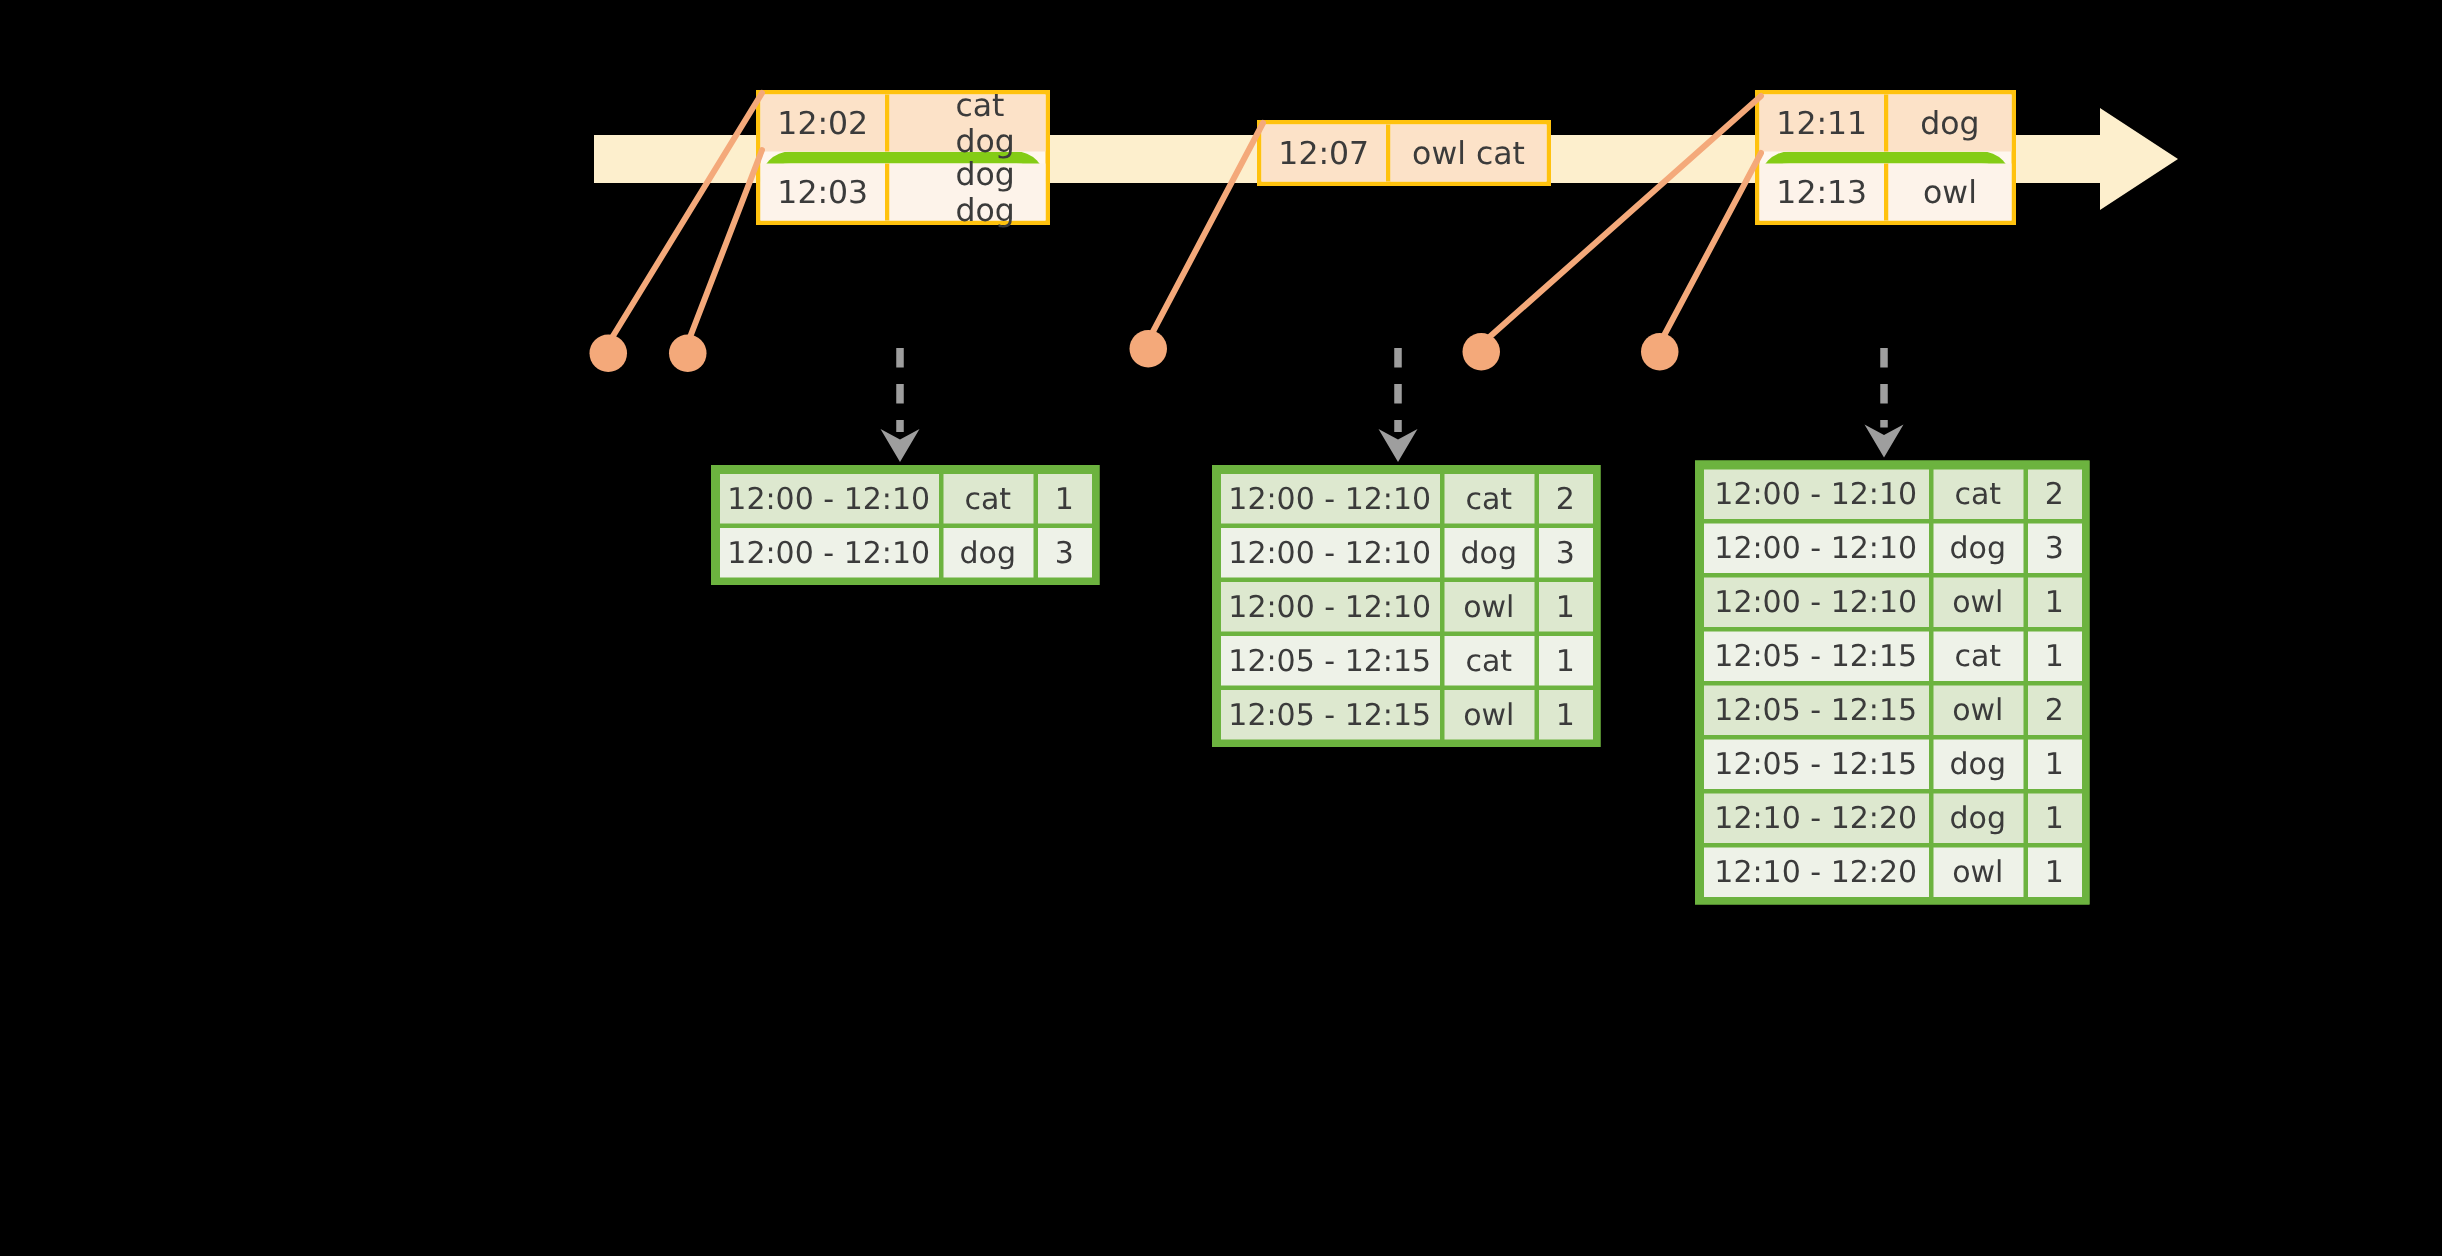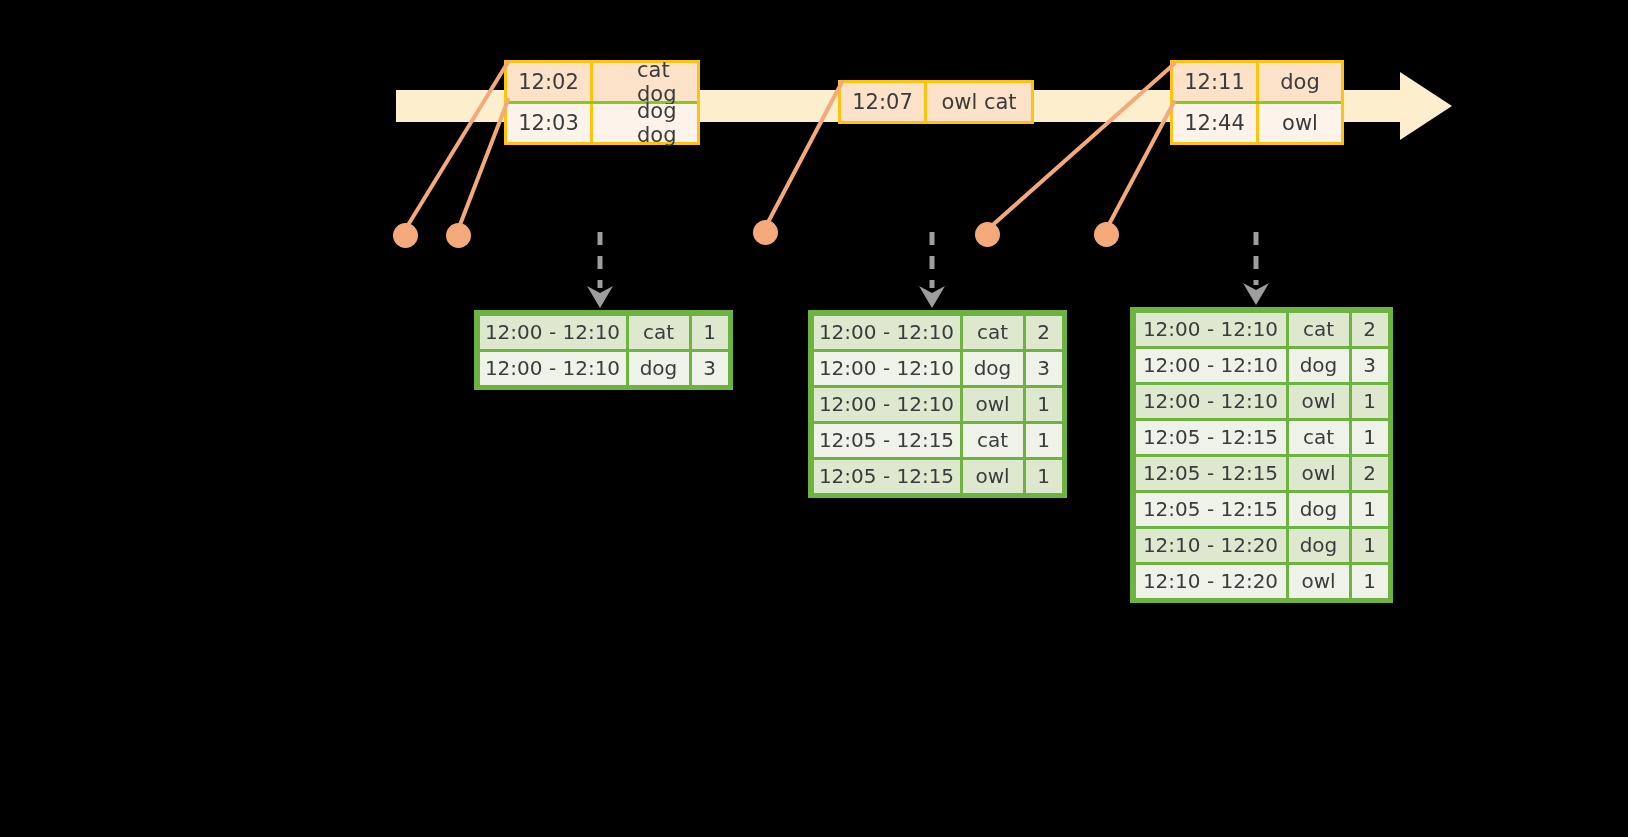--- a/index.html
+++ b/index.html
@@ -26,21 +26,21 @@
   .evt-box{
     position:absolute;
     border:3px solid #ffc20e;
     box-sizing:border-box;
     background:#fff7ee;
   }
   .evt-row{
     display:flex;
     box-sizing:border-box;
   }
-  .evt-row + .evt-row{border-top:3px solid #84cc16;}
+  .evt-row + .evt-row{border-top:8px solid #84cc16;border-radius:20px;}
   .evt-row.shade .cell{background:#fce2c8;}
   .evt-row.plain .cell{background:#fdf3ea;}
   .evt-row .cell{
     display:flex;align-items:center;justify-content:center;
     box-sizing:border-box;
     font-size:21px;color:#3b3b3b;
     height:38px;
   }
   .evt-row .cell.c-time{width:86px;border-right:3px solid #ffc20e;}
   .evt-row .cell.c-words{flex:1;}
@@ -112,21 +112,21 @@
       <div class="cell c-words">owl cat</div>
     </div>
   </div>
 
   <div class="evt-box" id="evt-c">
     <div class="evt-row shade">
       <div class="cell c-time">12:11</div>
       <div class="cell c-words">dog</div>
     </div>
     <div class="evt-row plain">
-      <div class="cell c-time">12:44</div>
+      <div class="cell c-time">12:13</div>
       <div class="cell c-words">owl</div>
     </div>
   </div>
 
   <svg id="lines" viewBox="0 0 1628 837" xmlns="http://www.w3.org/2000/svg">
     <g id="leaders" stroke="#f4a97a" stroke-width="4" fill="none" stroke-linecap="round">
         <line x1="405" y1="230" x2="508" y2="62"></line>
         <line x1="458" y1="230" x2="508" y2="100"></line>
         <line x1="765" y1="228" x2="842" y2="82"></line>
         <line x1="987" y1="230" x2="1174" y2="64"></line>

